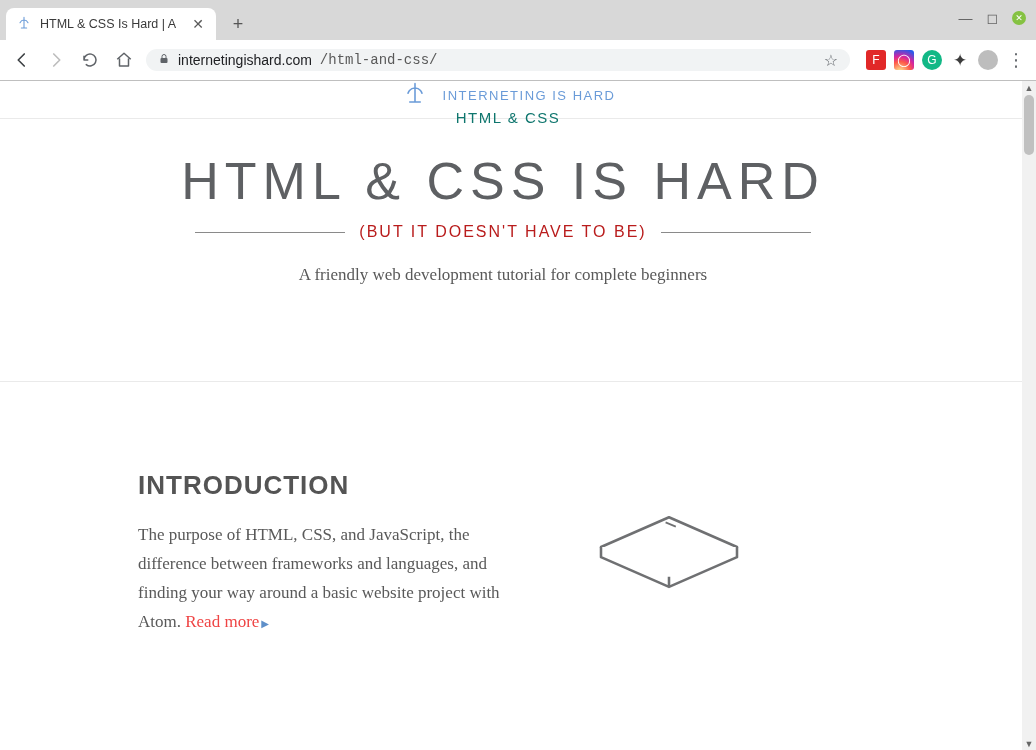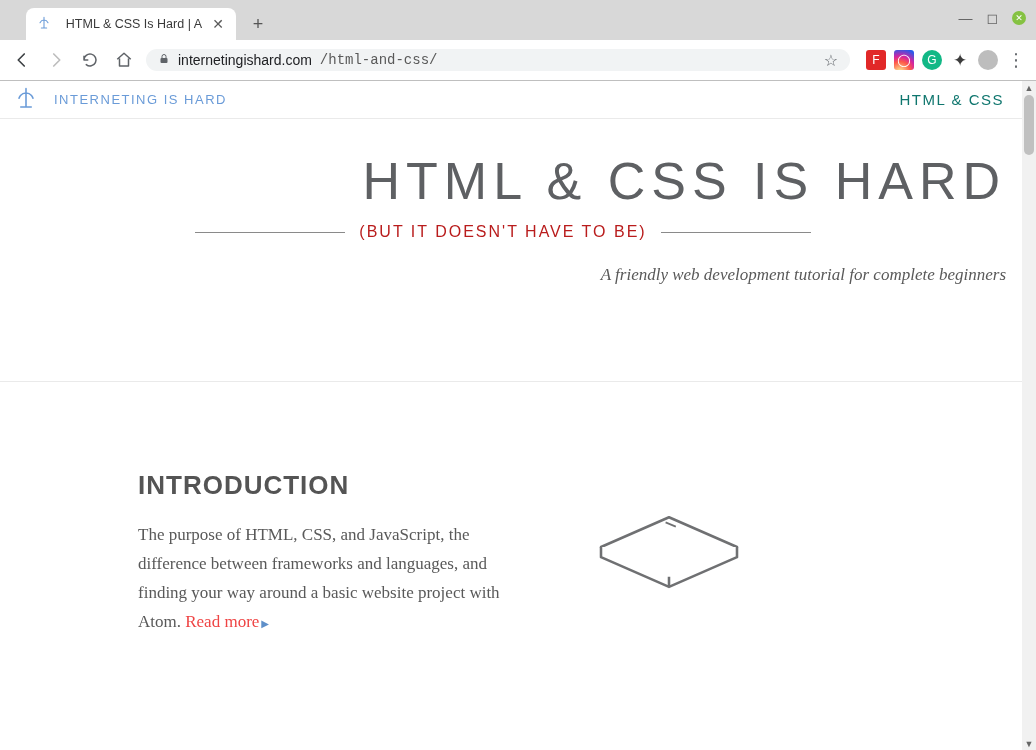--- a/index.html
+++ b/index.html
@@ -15,23 +15,22 @@
 
 .browser-chrome {
   background: #d8d8d8;
   border-bottom: 1px solid #bfbfbf;
 }
 
 .tab-bar {
   display: flex;
   align-items: flex-end;
   height: 40px;
-  padding-left: 26px;
+  padding-left: 6px;
   background: #d8d8d8;
-  text-align: right;
 }
 .tab {
   display: flex;
   align-items: center;
   background: #fff;
   height: 32px;
   border-radius: 8px 8px 0 0;
   padding: 0 10px;
   min-width: 210px;
   font-size: 12.5px;
@@ -156,34 +155,35 @@
 
 
 .site-header {
   display: flex;
   align-items: center;
   justify-content: space-between;
   height: 38px;
   border-bottom: 1px solid #eaeaea;
   padding: 0 18px 0 12px;
   margin-right: 14px;
+  flex-direction: column;
 }
 .site-brand {
   display:flex; align-items:center; gap:14px;
   color:#6a9bd8;
   font-size:13px;
   letter-spacing:1.5px;
 }
 .site-brand .logo { display:inline-flex; }
 .site-brand .logo svg{ width:28px; height:28px; }
 .site-nav-link { color:#0f766e; font-size:15px; letter-spacing:1.5px; }
 
 
 .hero {
-  text-align:right;
+  text-align:center;
   padding: 32px 0 0;
   margin-right:30px;
 }
 .hero h1 {
   font-family: "Arial", sans-serif;
   font-weight: 300;
   font-size: 52px;
   letter-spacing: 6px;
   color:#5e6063;
 }
@@ -194,21 +194,20 @@
 }
 .sub-rule .line {
   height:1px; background:#8a8a8a; width:150px;
 }
 .sub-rule .sub {
   color:#b91c1c; font-size:16px; letter-spacing:2px; font-weight:300;
 }
 .hero .tagline {
   margin-top: 24px;
   font-family: Georgia, "Times New Roman", serif;
-  font-style: italic;
   font-size: 17px;
   color:#595959;
 }
 
 
 .stripe { height:1px; background:#eaeaea; margin-top:96px; margin-right:14px; }
 
 
 .intro {
   display:flex;

